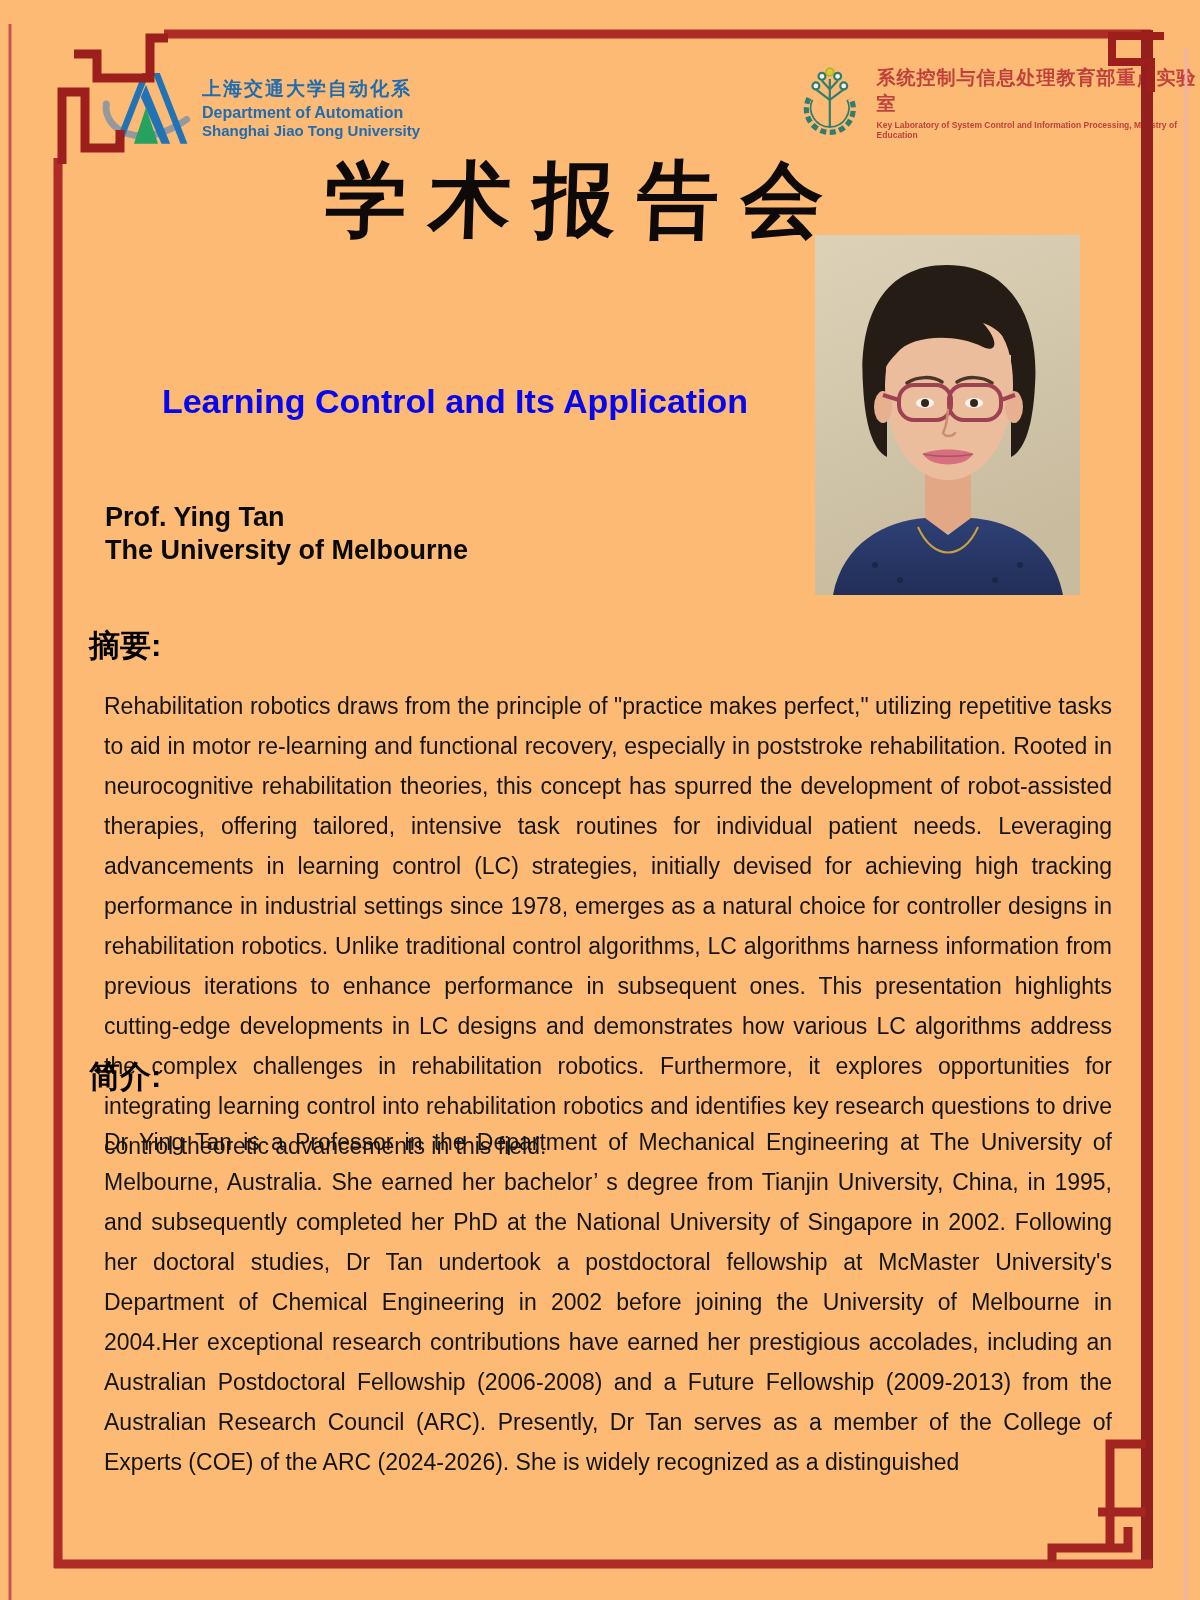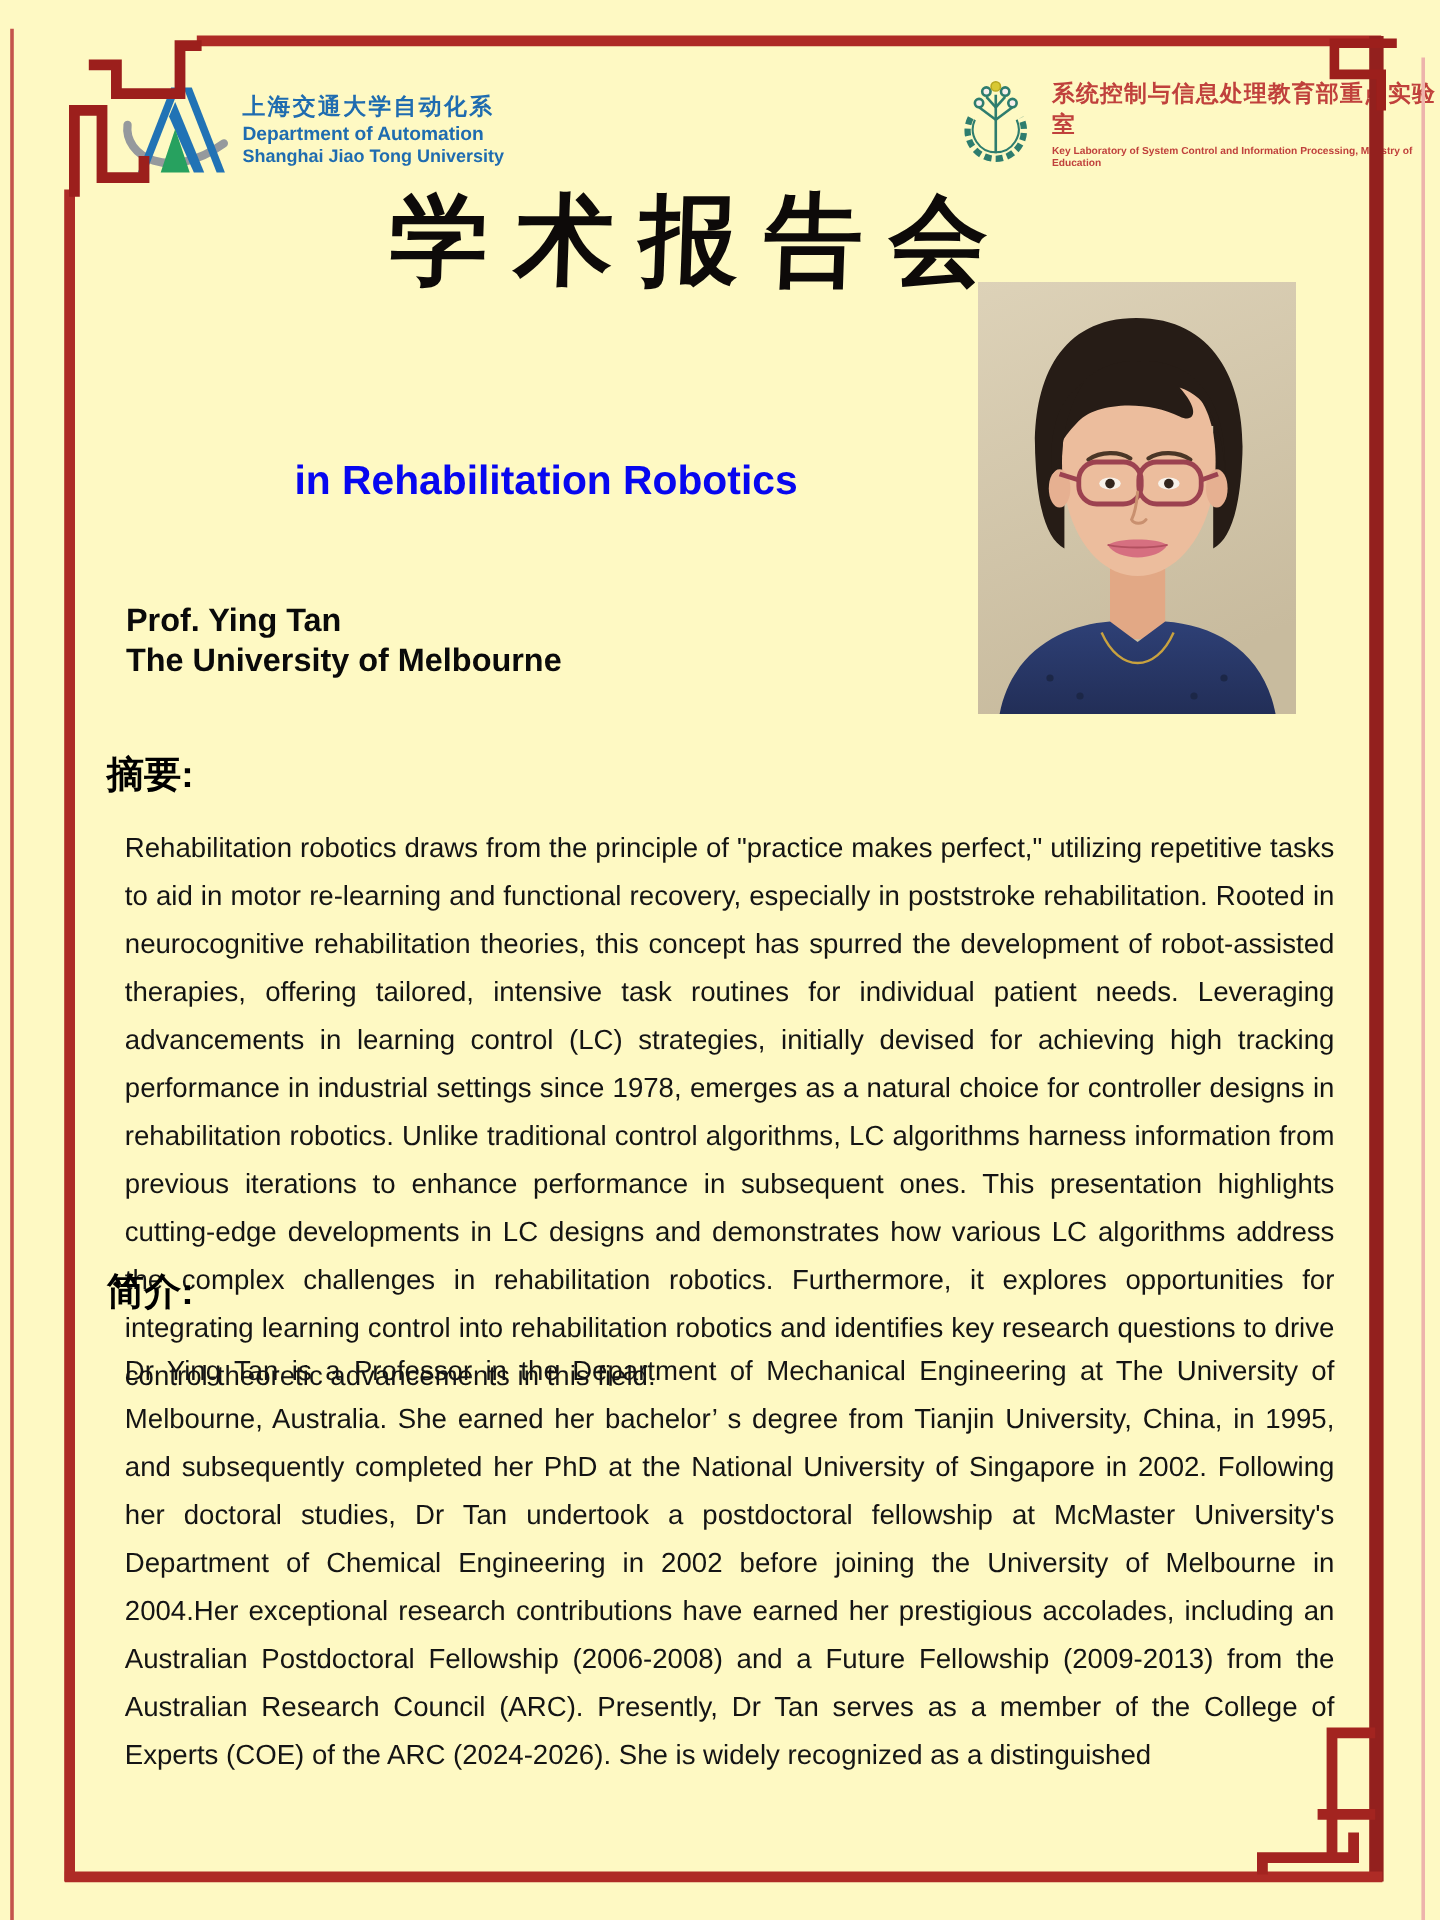--- a/index.html
+++ b/index.html
@@ -1,17 +1,17 @@
 <!DOCTYPE html>
 <html><head>
 <meta charset="utf-8">
 <style>
   html,body{margin:0;padding:0;}
   body{background:#f9efec;font-family:"Liberation Sans", sans-serif;}
-  .poster{position:relative;width:1200px;height:1600px;background:#fef9c3;overflow:hidden;}
+  .poster{position:relative;width:1200px;height:1600px;background:#fdba74;overflow:hidden;}
   .frame-overlay{position:absolute;inset:0;pointer-events:none;z-index:5;}
 
   
   .sjtu-logo{position:absolute;left:100px;top:66px;display:flex;align-items:center;z-index:2;}
   .sjtu-text{margin-left:10px;color:#1f6cb0;}
   .sjtu-cn{font-size:19px;font-weight:bold;letter-spacing:2px;}
   .sjtu-en1{font-size:16px;font-weight:bold;margin-top:2px;}
   .sjtu-en2{font-size:15px;font-weight:bold;}
 
   .lab-logo{position:absolute;left:795px;top:62px;display:flex;align-items:center;z-index:2;}
@@ -109,21 +109,21 @@
       <div class="lab-en">Key Laboratory of System Control and Information Processing, Ministry of Education</div>
     </div>
   </div>
 
   <div class="banner-title">学术报告会</div>
 
   <div class="event-info">
   </div>
 
   <div class="talk-title">
-    <div>in Rehabilitation Robotics</div>
+    <div>Learning Control and Its Application</div>
   </div>
 
   <div class="speaker-block">
     <div>Prof. Ying Tan</div>
     <div>The University of Melbourne</div>
   </div>
 
   <svg class="photo" viewBox="0 0 265 360">
     <defs>
       <linearGradient id="wall" x1="0" y1="0" x2="0.3" y2="1">

